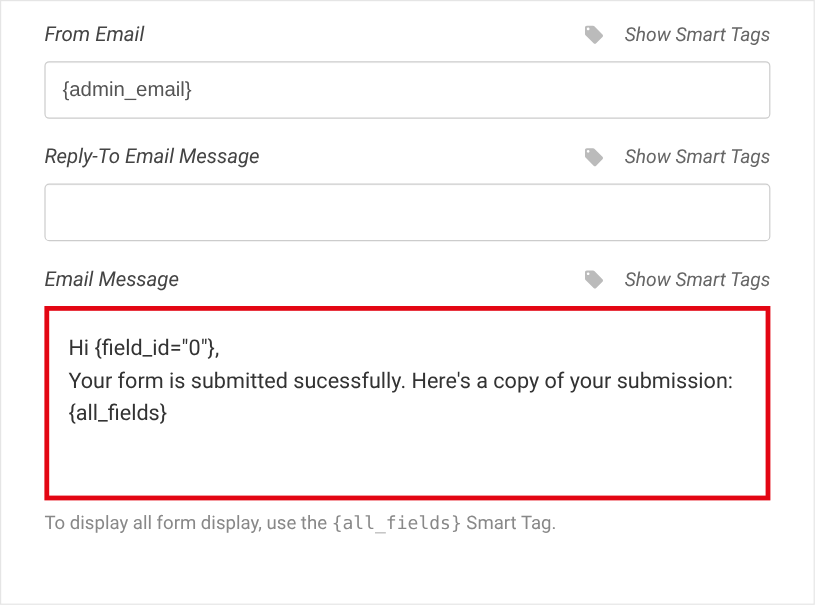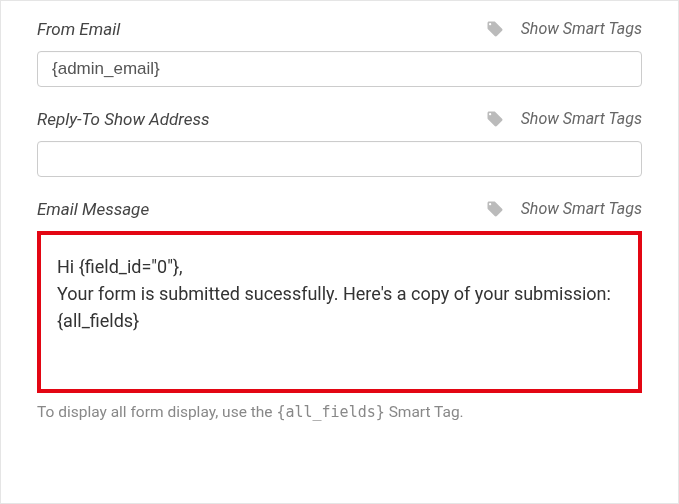--- a/index.html
+++ b/index.html
@@ -38,21 +38,21 @@
       font-size: 16px;
       color: #666;
     }
     .tag-icon {
       width: 18px;
       height: 18px;
       fill: #bbb;
     }
     .text-input {
       width: 100%;
-      height: 36px;
+      height: 48px;
       border: 1px solid #ccc;
       border-radius: 4px;
       padding: 0 14px;
       font-size: 17px;
       color: #555;
       outline: none;
       box-shadow: 0 1px 1px rgba(0,0,0,0.02) inset;
     }
     .message-area {
       width: 100%;
@@ -89,21 +89,21 @@
             <path d="M21.41 11.58l-9-9C12.05 2.22 11.55 2 11 2H4c-1.1 0-2 .9-2 2v7c0 .55.22 1.05.59 1.42l9 9c.36.36.86.58 1.41.58s1.05-.22 1.41-.59l7-7c.37-.36.59-.86.59-1.41s-.23-1.06-.59-1.42zM5.5 7C4.67 7 4 6.33 4 5.5S4.67 4 5.5 4 7 4.67 7 5.5 6.33 7 5.5 7z"></path>
           </svg>
         <span class="smart-tags-text">Show Smart Tags</span>
       </div>
     </div>
     <input type="text" class="text-input" value="{admin_email}" style="">
   </div>
 
   <div class="field-row">
     <div class="label-row">
-      <span class="field-label">Reply-To Show Address</span>
+      <span class="field-label">Reply-To Email Message</span>
       <div class="smart-tags">
         <svg class="tag-icon" viewBox="0 0 24 24">
             <path d="M21.41 11.58l-9-9C12.05 2.22 11.55 2 11 2H4c-1.1 0-2 .9-2 2v7c0 .55.22 1.05.59 1.42l9 9c.36.36.86.58 1.41.58s1.05-.22 1.41-.59l7-7c.37-.36.59-.86.59-1.41s-.23-1.06-.59-1.42zM5.5 7C4.67 7 4 6.33 4 5.5S4.67 4 5.5 4 7 4.67 7 5.5 6.33 7 5.5 7z"></path>
           </svg>
         <span class="smart-tags-text">Show Smart Tags</span>
       </div>
     </div>
     <input type="text" class="text-input" value="" style="">
   </div>
 

